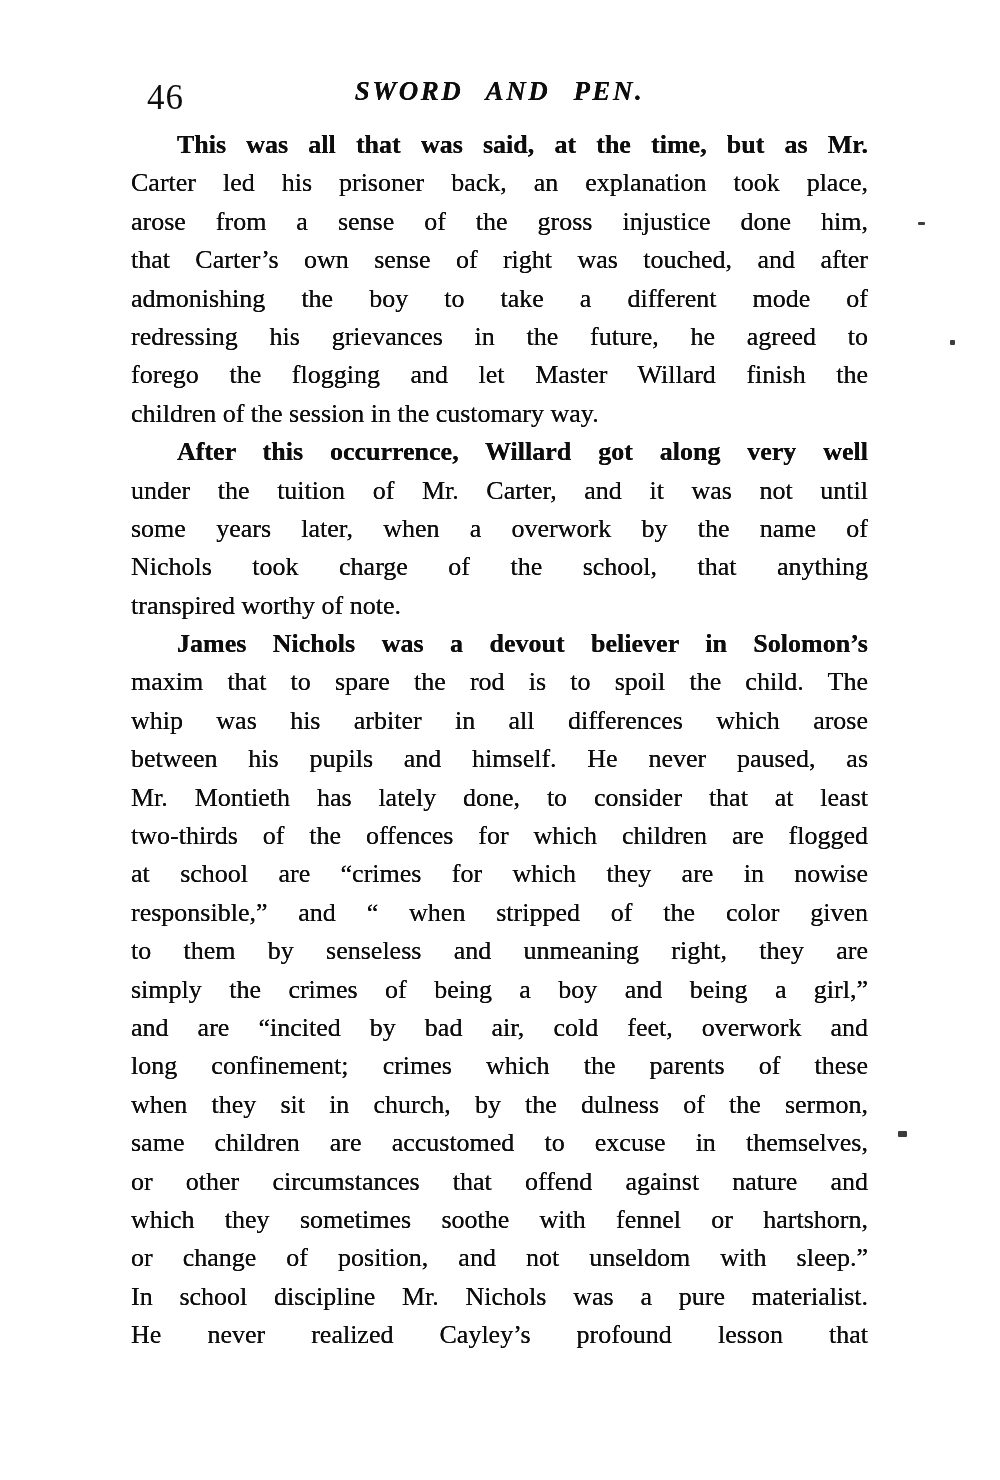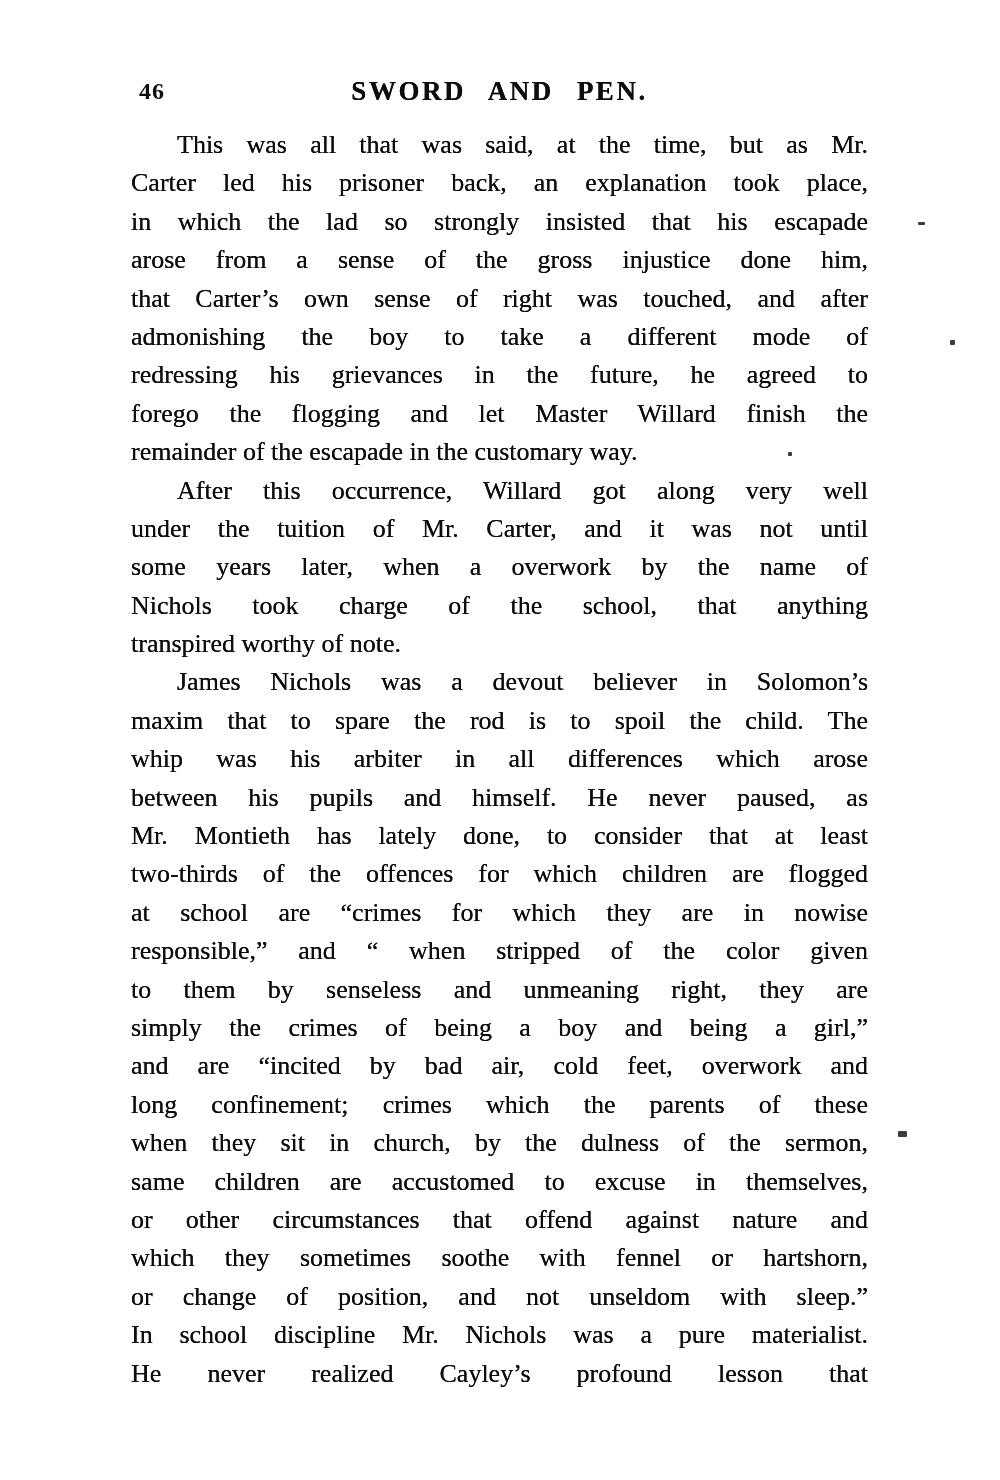--- a/index.html
+++ b/index.html
@@ -19,28 +19,29 @@
   
   .running-head {
     position: absolute;
     top: 76px;
     left: 131px;
     width: 737px;
     height: 40px;
   }
   .page-number {
     position: absolute;
-    left: 8px;
+    left: 16px;
     top: 2px;
-    font-size: 24px;
-    font-weight: 700;
+    font-size: 35px;
+    font-weight: 400;
     letter-spacing: 1px;
   }
   .head-title {
     text-align: center;
+    font-style: italic;
     font-weight: 600;
     font-size: 27px;
     letter-spacing: 2.5px;
     word-spacing: 14px;
     text-shadow: 0 0 0.5px currentColor;
   }
   
   .text-block {
     position: absolute;
     left: 131px;
@@ -50,21 +51,21 @@
     line-height: 38.4px;
     font-weight: 500;
     text-shadow: 0 0 0.4px currentColor;
   }
   .line {
     height: 38.4px;
     overflow: hidden;
     text-align: justify;
     text-align-last: justify;
   }
-  .line.first { text-indent: 46px; }
+  .line.first { text-indent: 46px; font-weight: bold; }
   .line.para-end { text-align-last: left; }
   
   .speck {
     position: absolute;
     background: #1a1a1a;
     border-radius: 1px;
     opacity: 0.85;
   }
 </style>
 </head>
@@ -73,27 +74,26 @@
 <div class="page" style="color: rgb(13, 13, 13);">
   <div class="running-head">
     <span class="page-number">46</span>
     <div class="head-title">SWORD AND PEN.</div>
   </div>
 
   <div class="text-block" id="text-block">
       <div class="paragraph">
         <div class="line first">This was all that was said, at the time, but as Mr.</div>
         <div class="line">Carter led his prisoner back, an explanation took place,</div>
-        <div class="line">in which the lad so strongly insisted that his escapade</div>
         <div class="line">arose from a sense of the gross injustice done him,</div>
         <div class="line">that Carter’s own sense of right was touched, and after</div>
         <div class="line">admonishing the boy to take a different mode of</div>
         <div class="line">redressing his grievances in the future, he agreed to</div>
         <div class="line">forego the flogging and let Master Willard finish the</div>
-        <div class="line para-end">remainder of the escapade in the customary way.</div>
+        <div class="line para-end">children of the session in the customary way.</div>
       </div>
       <div class="paragraph">
         <div class="line first">After this occurrence, Willard got along very well</div>
         <div class="line">under the tuition of Mr. Carter, and it was not until</div>
         <div class="line">some years later, when a overwork by the name of</div>
         <div class="line">Nichols took charge of the school, that anything</div>
         <div class="line para-end">transpired worthy of note.</div>
       </div>
       <div class="paragraph">
         <div class="line first">James Nichols was a devout believer in Solomon’s</div>

